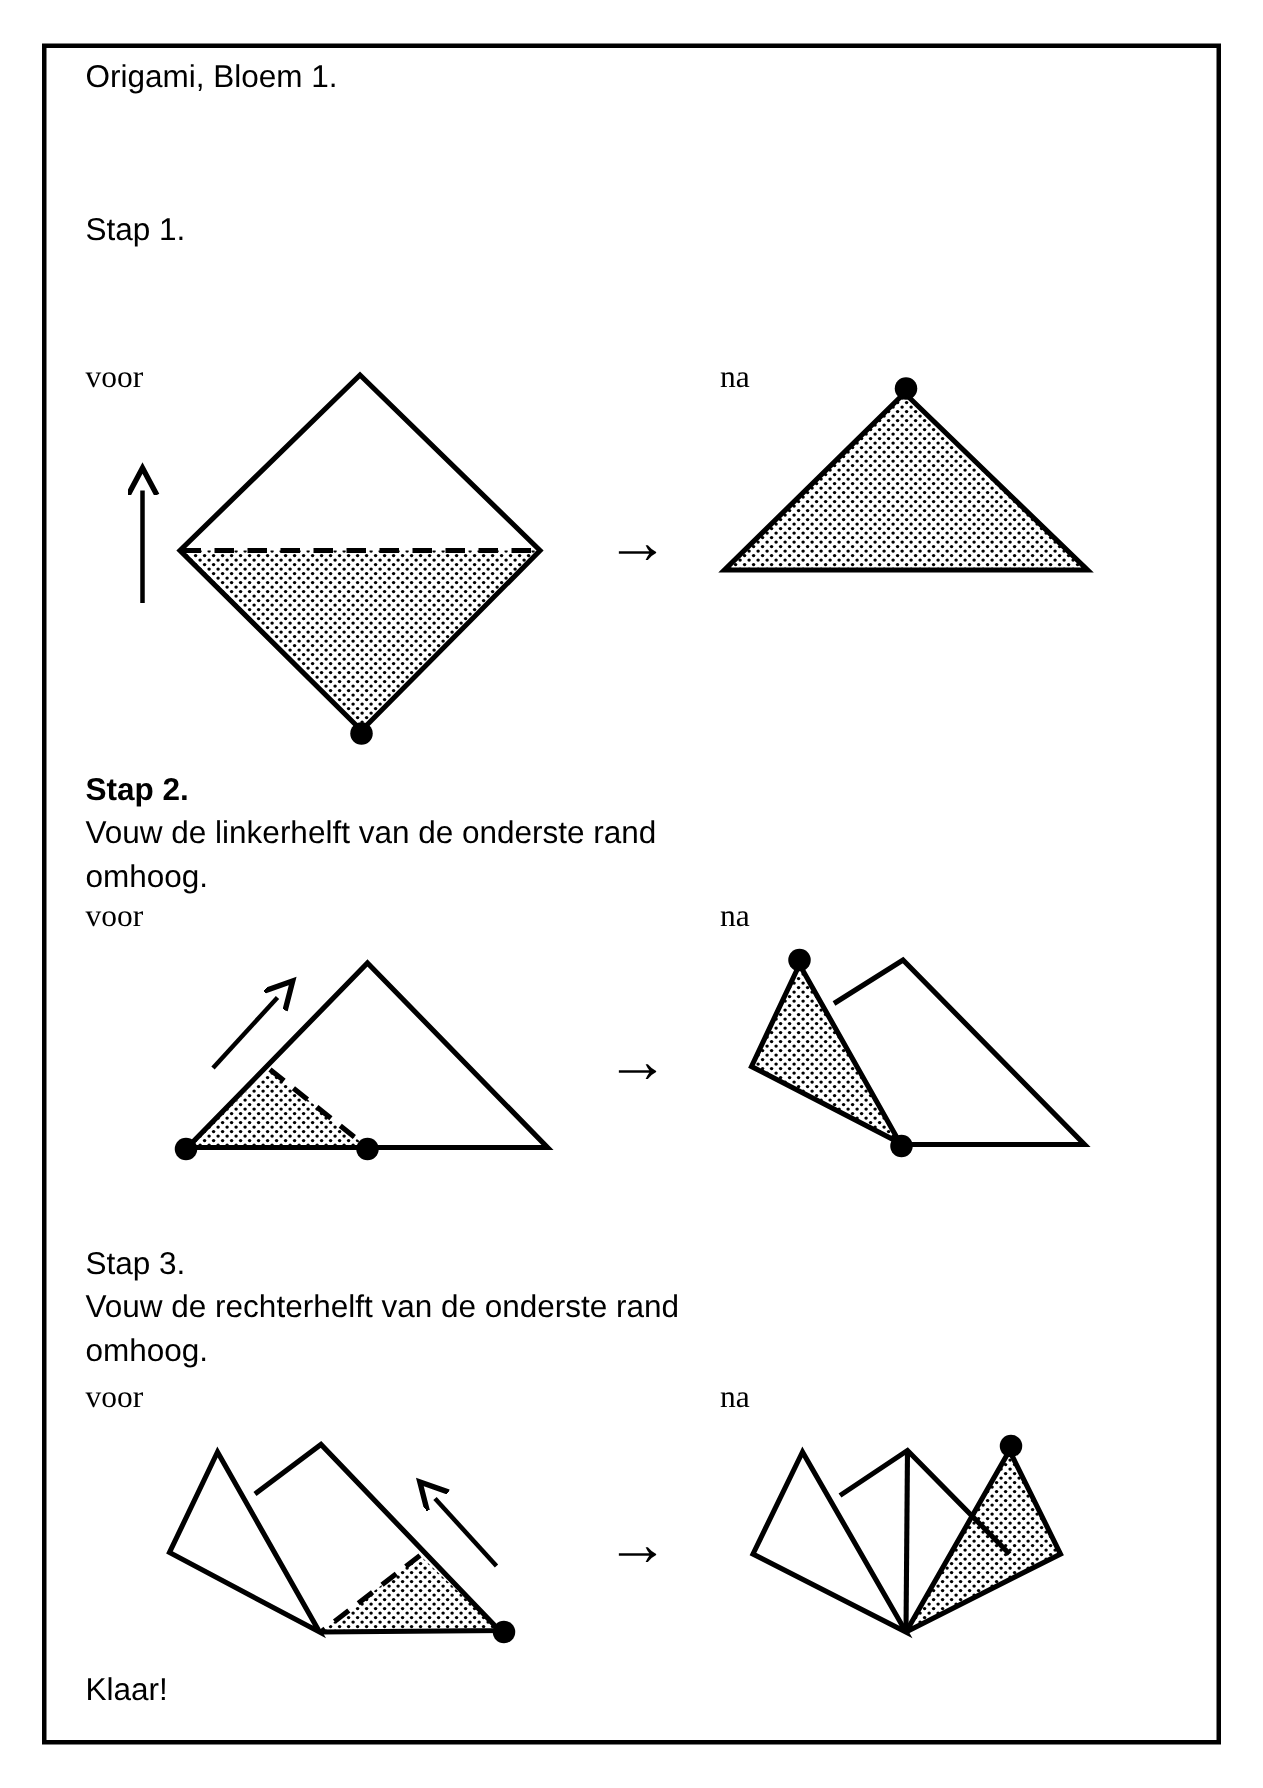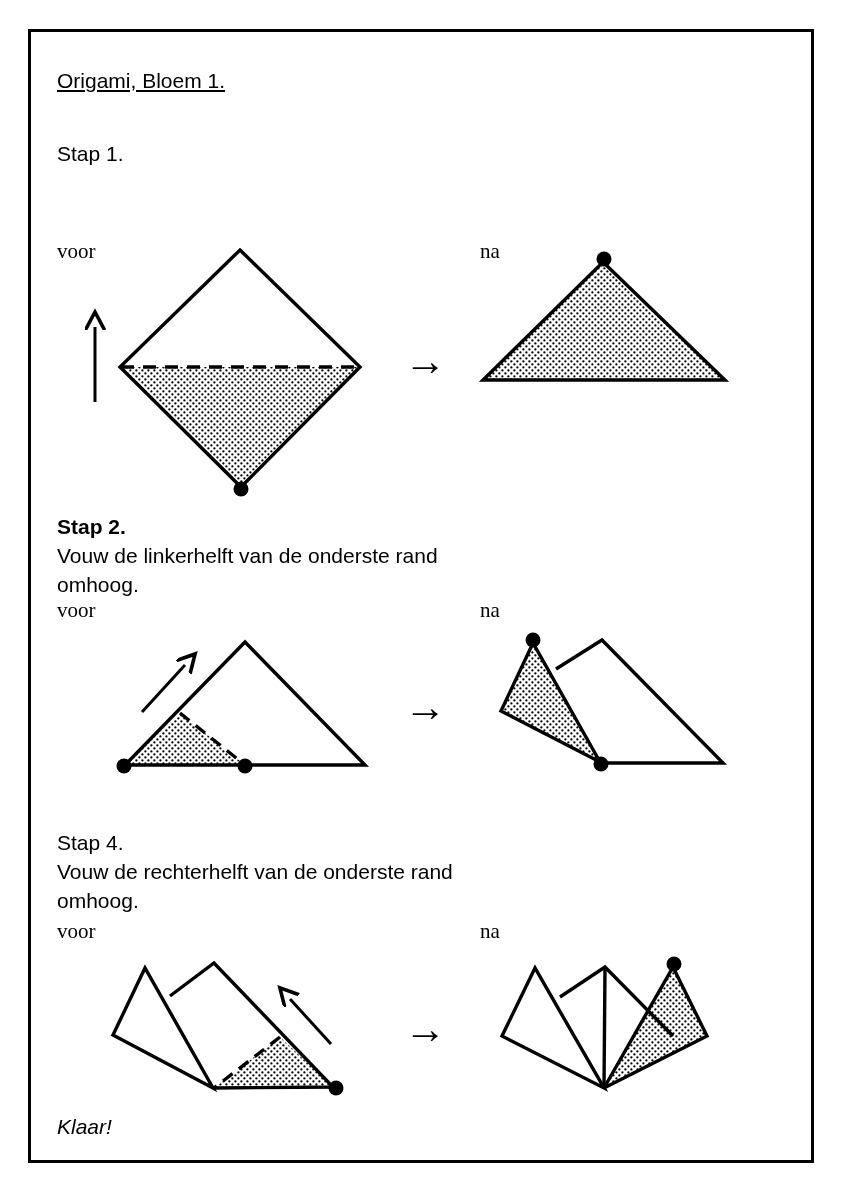--- a/index.html
+++ b/index.html
@@ -29,28 +29,28 @@
     box-sizing: border-box;
     background: #ffffff;
   }
   .txt {
     position: absolute;
     font-size: 21px;
     line-height: 29px;
     white-space: pre;
     color: #000000;
   }
-  #title      { left: 57px; top: 66px; text-decoration: underline; }
+  #title      { left: 57px; top: 37px; }
   #step1-head { left: 57px; top: 111px; margin-top: 28px; }
   #step1-body { left: 57px; top: 140px; }
   #step2-head { left: 57px; top: 512px; font-weight: bold; }
   #step2-body { left: 57px; top: 541px; }
   #step3-head { left: 57px; top: 828px; }
   #step3-body { left: 57px; top: 857px; }
-  #done       { left: 57px; top: 1112px; font-style: italic; }
+  #done       { left: 57px; top: 1112px; }
   .lbl {
     position: absolute;
     font-size: 21px;
     line-height: 29px;
     white-space: pre;
     font-family: Liberation Serif, serif;
   }
   #s1-voor { left: 57px; top: 237px; }
   #s1-na   { left: 480px; top: 237px; }
   #s2-voor { left: 57px; top: 596px; }
@@ -83,21 +83,21 @@
   <div id="frame"></div>
 
   <div class="txt" id="title">Origami, Bloem 1.</div>
 
   <div class="txt" id="step1-head">Stap 1.</div>
 
   <div class="txt" id="step2-head">Stap 2.</div>
   <div class="txt" id="step2-body">Vouw de linkerhelft van de onderste rand
 omhoog.</div>
 
-  <div class="txt" id="step3-head">Stap 4.</div>
+  <div class="txt" id="step3-head">Stap 3.</div>
   <div class="txt" id="step3-body">Vouw de rechterhelft van de onderste rand
 omhoog.</div>
 
   <div class="txt" id="done">Klaar!</div>
 
   <div class="lbl" id="s1-voor">voor</div>
   <div class="lbl" id="s1-na">na</div>
   <div class="lbl" id="s2-voor">voor</div>
   <div class="lbl" id="s2-na">na</div>
   <div class="lbl" id="s3-voor">voor</div>

